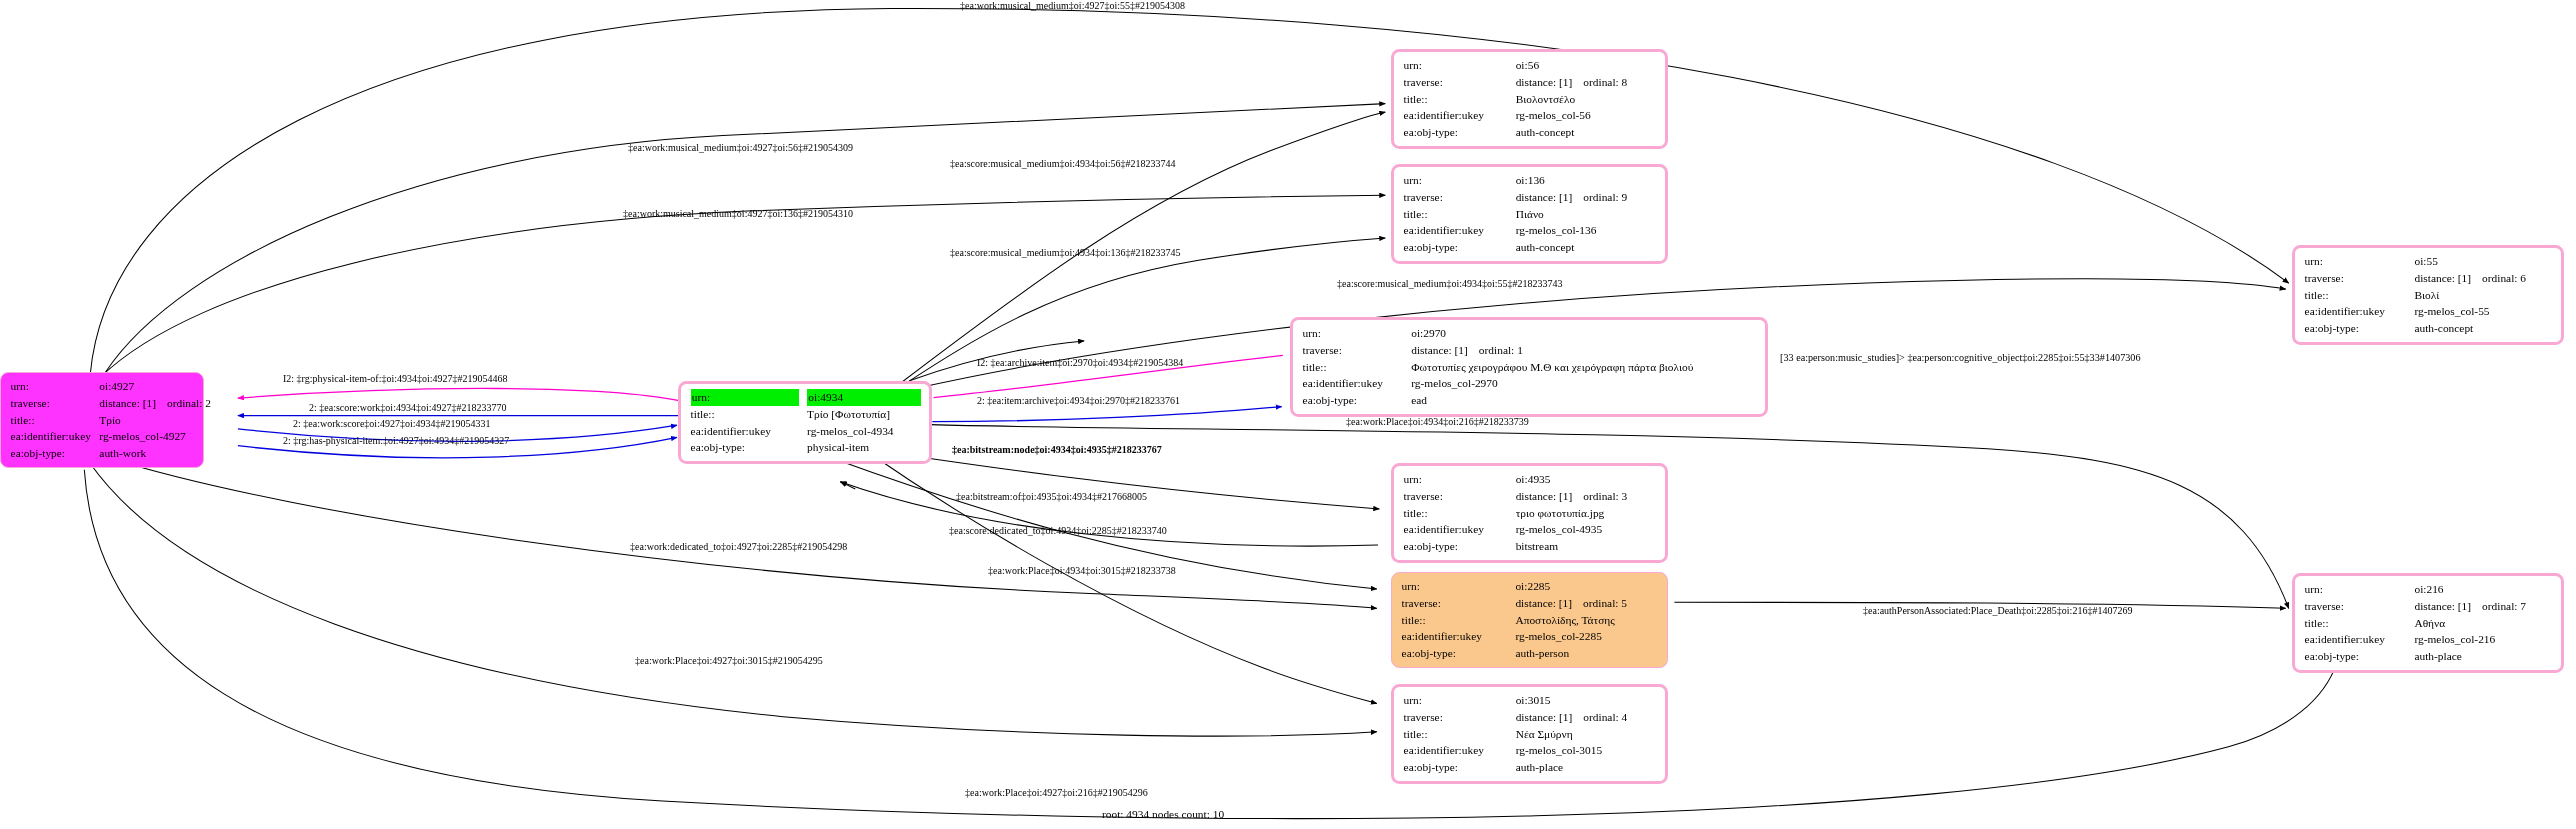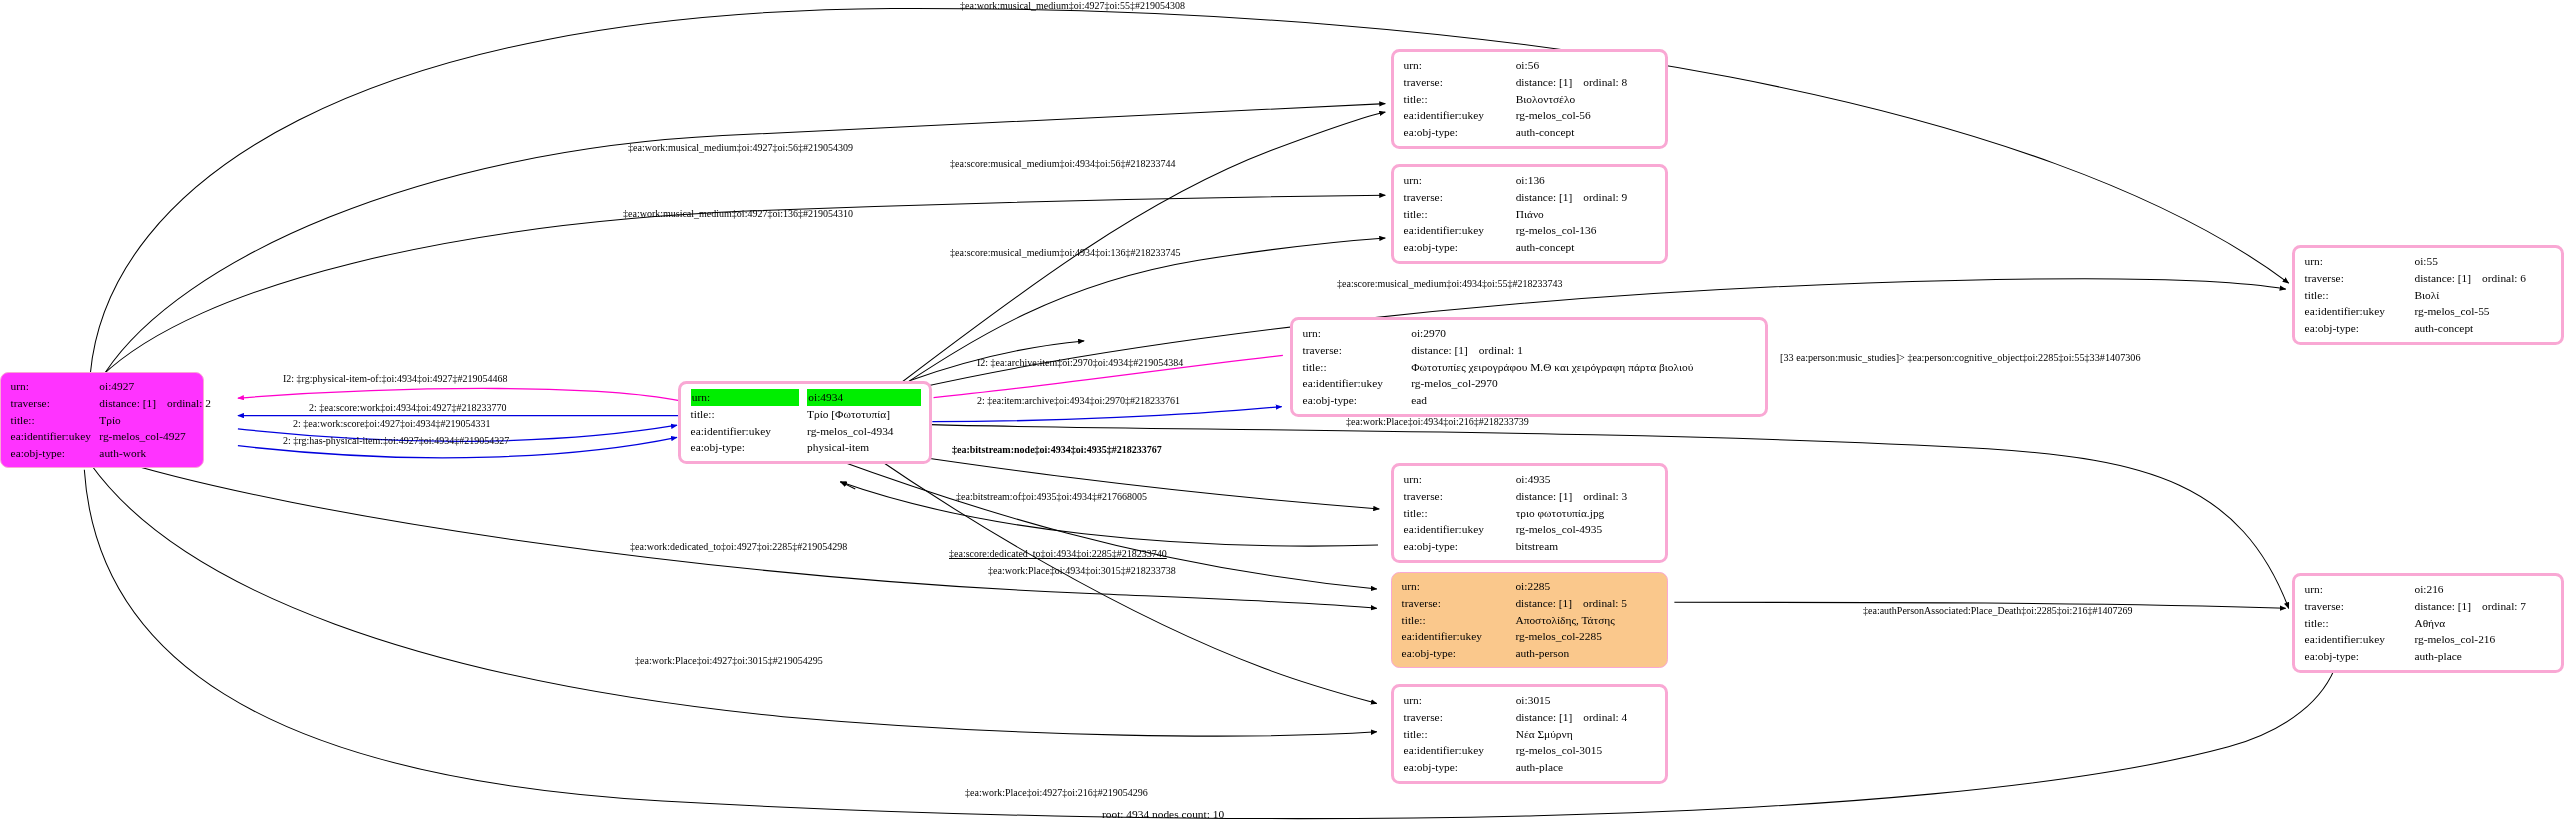--- a/index.html
+++ b/index.html
@@ -405,21 +405,21 @@
   <div class="edge-label" style="left:283px; top:435px;">2: ‡rg:has-physical-item:‡oi:4927‡oi:4934‡#219054327</div>
 
   <div class="edge-label" style="left:977px; top:357px;">I2: ‡ea:archive:item‡oi:2970‡oi:4934‡#219054384</div>
   <div class="edge-label" style="left:977px; top:395px;">2: ‡ea:item:archive‡oi:4934‡oi:2970‡#218233761</div>
 
   <div class="edge-label sm" style="left:1780px; top:352px;">[33 ea:person:music_studies]&gt; ‡ea:person:cognitive_object‡oi:2285‡oi:55‡33#1407306</div>
 
   <div class="edge-label" style="left:1346px; top:416px;">‡ea:work:Place‡oi:4934‡oi:216‡#218233739</div>
   <div class="edge-label" style="left:952px; top:444px;font-weight:bold;">‡ea:bitstream:node‡oi:4934‡oi:4935‡#218233767</div>
   <div class="edge-label" style="left:956px; top:491px;">‡ea:bitstream:of‡oi:4935‡oi:4934‡#217668005</div>
-  <div class="edge-label" style="left:949px; top:548px;text-decoration:underline;">‡ea:score:dedicated_to‡oi:4934‡oi:2285‡#218233740</div>
+  <div class="edge-label" style="left:949px; top:525px;">‡ea:score:dedicated_to‡oi:4934‡oi:2285‡#218233740</div>
   <div class="edge-label" style="left:630px; top:541px;">‡ea:work:dedicated_to‡oi:4927‡oi:2285‡#219054298</div>
   <div class="edge-label" style="left:988px; top:565px;">‡ea:work:Place‡oi:4934‡oi:3015‡#218233738</div>
   <div class="edge-label" style="left:1863px; top:605px;">‡ea:authPersonAssociated:Place_Death‡oi:2285‡oi:216‡#1407269</div>
   <div class="edge-label" style="left:635px; top:655px;">‡ea:work:Place‡oi:4927‡oi:3015‡#219054295</div>
   <div class="edge-label" style="left:965px; top:787px;">‡ea:work:Place‡oi:4927‡oi:216‡#219054296</div>
 
   <div class="footer" style="left:1102px; top:808px;">root: 4934 nodes count: 10</div>
 
 </div>
 

